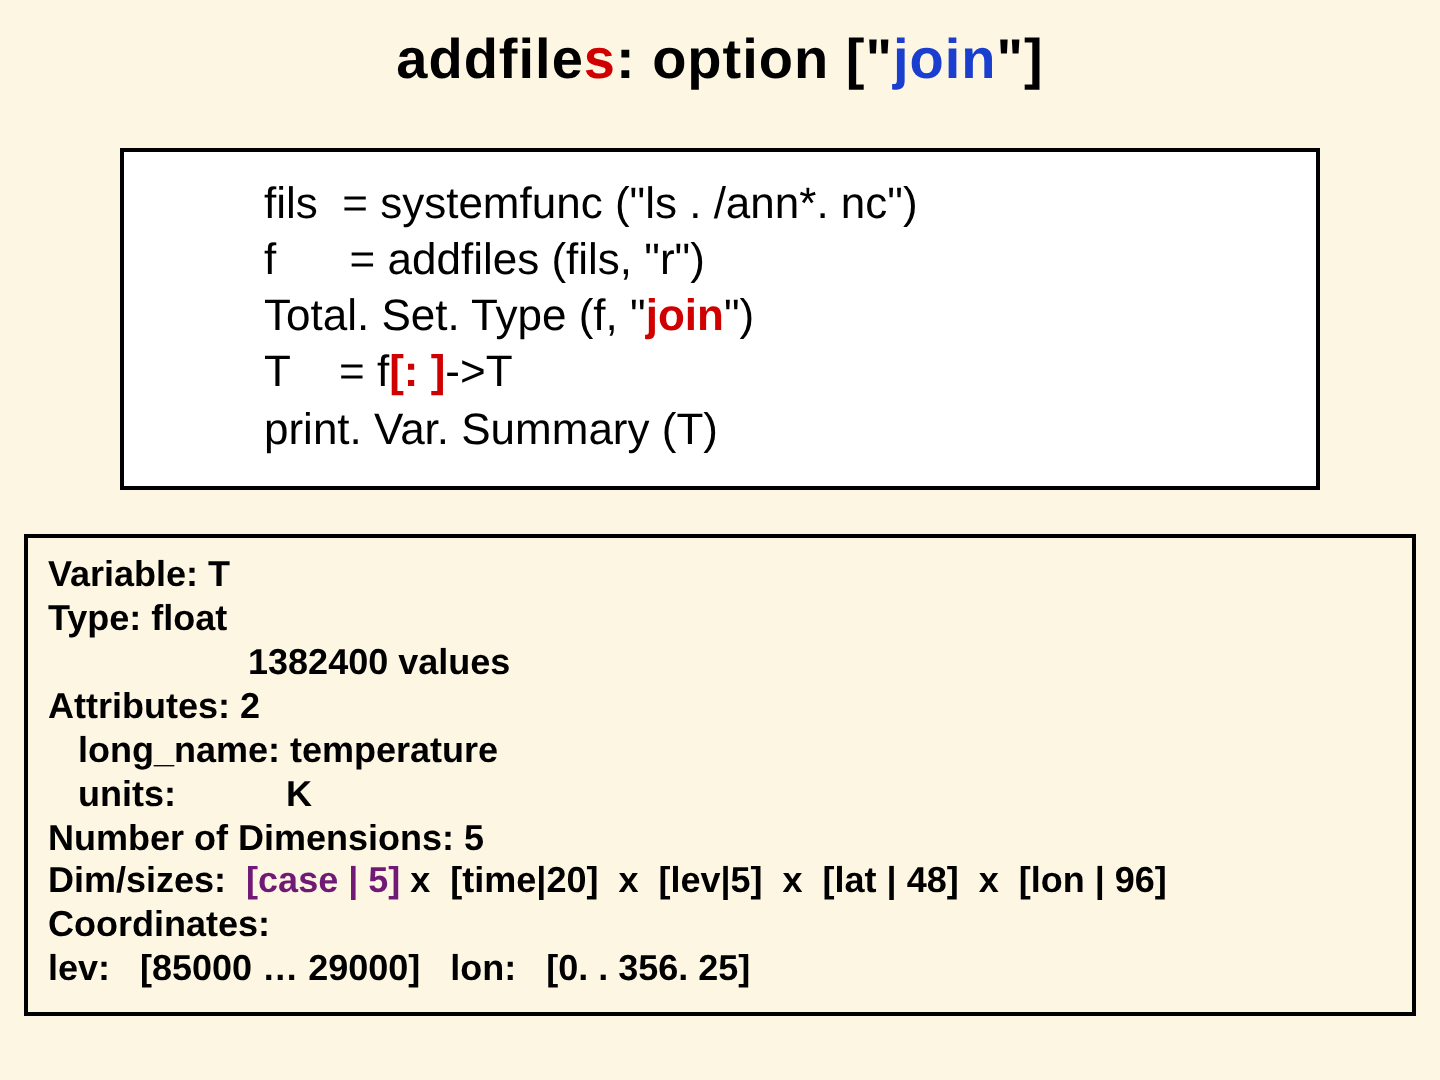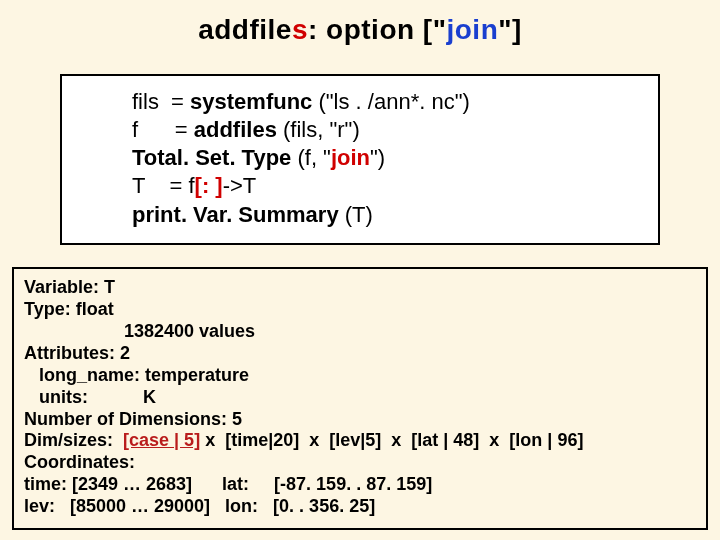--- a/index.html
+++ b/index.html
@@ -31,35 +31,35 @@
   .codebox {
     margin: 18px 60px 22px 60px;
     border: 2px solid #000;
     background: #fff;
     padding: 12px 14px 14px 70px;
     font-size: 22px;
     line-height: 1.28;
     color: #000;
     font-family: Arial, Helvetica, sans-serif;
   }
-  .codebox .bold { font-weight: bold; }
+  .codebox .bold { font-weight: normal; }
   .codebox .red { color: #d00000; font-weight: bold; }
   .codebox .line { white-space: pre; }
   .outbox {
     margin: 0 12px 12px 12px;
     border: 2px solid #000;
     background: #fdf6e3;
     padding: 8px 10px 10px 10px;
     font-size: 18px;
     line-height: 1.22;
     color: #000;
     font-weight: bold;
     font-family: Arial, Helvetica, sans-serif;
   }
-  .outbox .red { color: #b91c1c; text-decoration: underline; }
+  .outbox .red { color: #701a75; }
   .outbox .line { white-space: pre; }
 </style>
 </head>
 <body>
 
 <div class="page">
 
   <div class="title">
     <span>addfile</span><span class="red">s</span><span>: option ["</span><span class="blue">join</span><span>"]</span>
   </div>
@@ -75,17 +75,16 @@
   <div class="outbox">
     <div class="line">Variable: T</div>
     <div class="line">Type: float</div>
     <div class="line">                    1382400 values</div>
     <div class="line">Attributes: 2</div>
     <div class="line">   long_name: temperature</div>
     <div class="line">   units:           K</div>
     <div class="line">Number of Dimensions: 5</div>
     <div class="line"><span>Dim/sizes:  </span><span class="red">[case | 5]</span><span> x  [time|20]  x  [lev|5]  x  [lat | 48]  x  [lon | 96]</span></div>
     <div class="line">Coordinates:</div>
-    <div class="line">time: [2349 … 2683]      lat:     [-87. 159. . 87. 159]</div>
     <div class="line">lev:   [85000 … 29000]   lon:   [0. . 356. 25]</div>
   </div>
 
 </div>
 
 </body></html>

